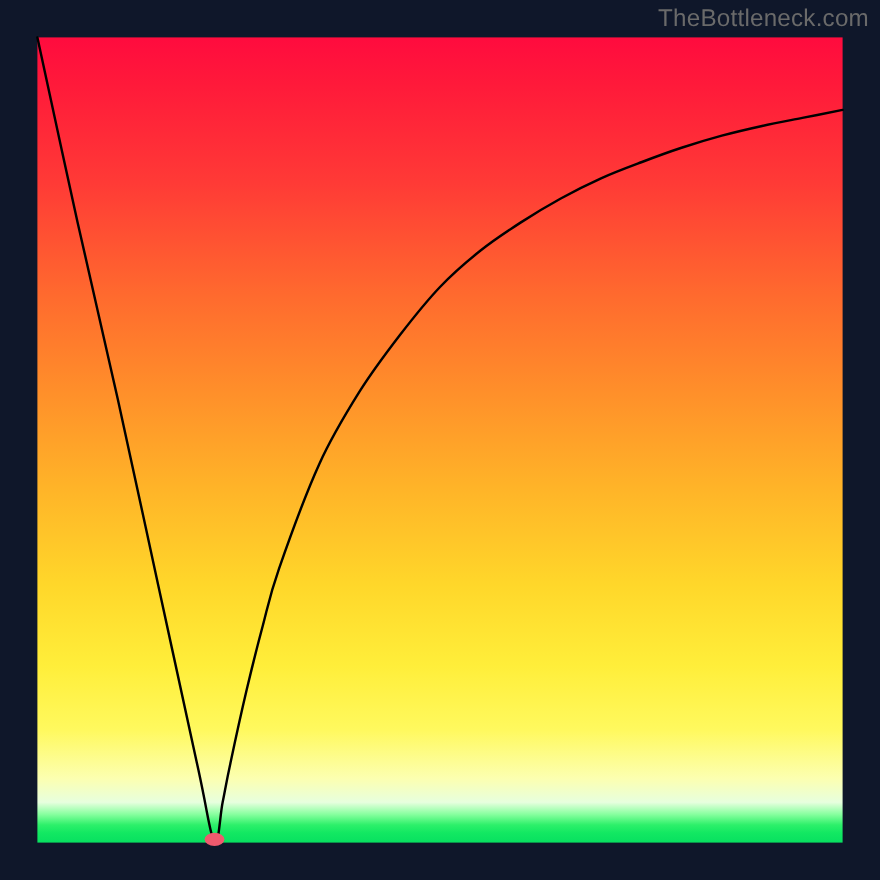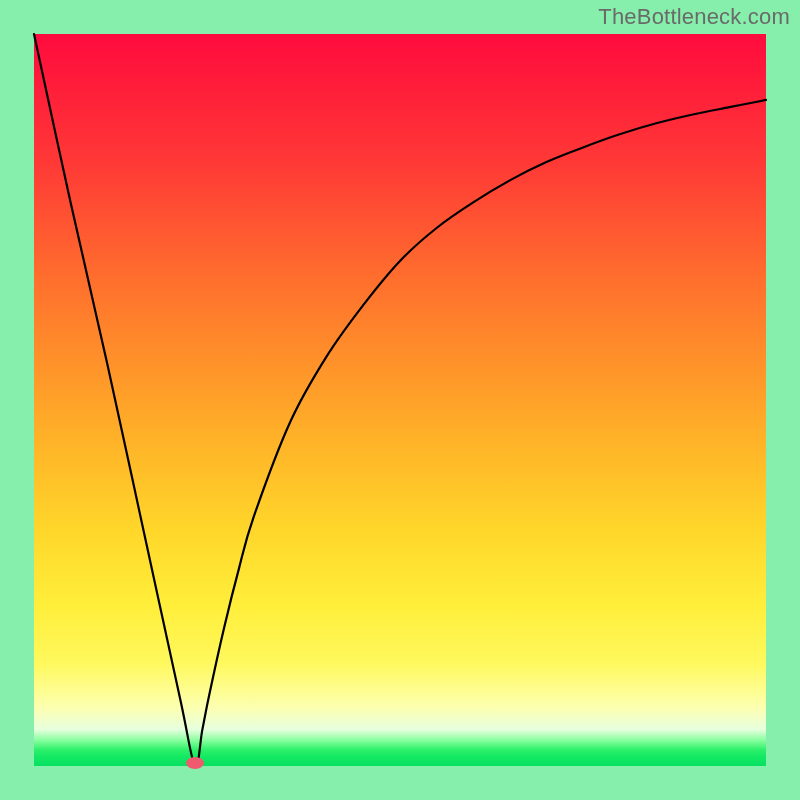--- a/index.html
+++ b/index.html
@@ -8,21 +8,21 @@
     width: 800px;
     height: 800px;
     background: #000;
     overflow: hidden;
     font-family: Arial, Helvetica, sans-serif;
   }
   .frame {
     position: relative;
     width: 800px;
     height: 800px;
-    background: #86efac;
+    background: #0f172a;
   }
   .watermark {
     position: absolute;
     top: 4px;
     right: 10px;
     color: #6a6a6a;
     font-size: 22px;
     font-weight: 400;
     letter-spacing: 0.2px;
   }

